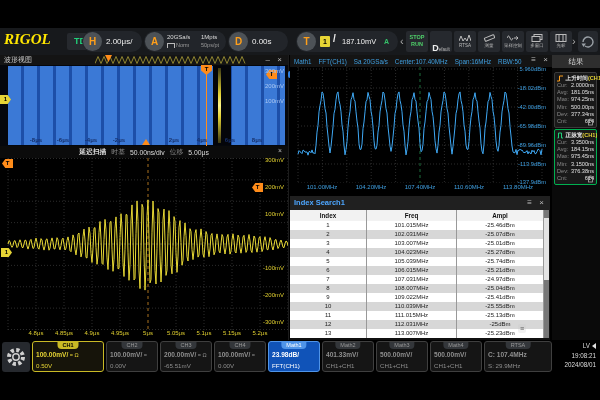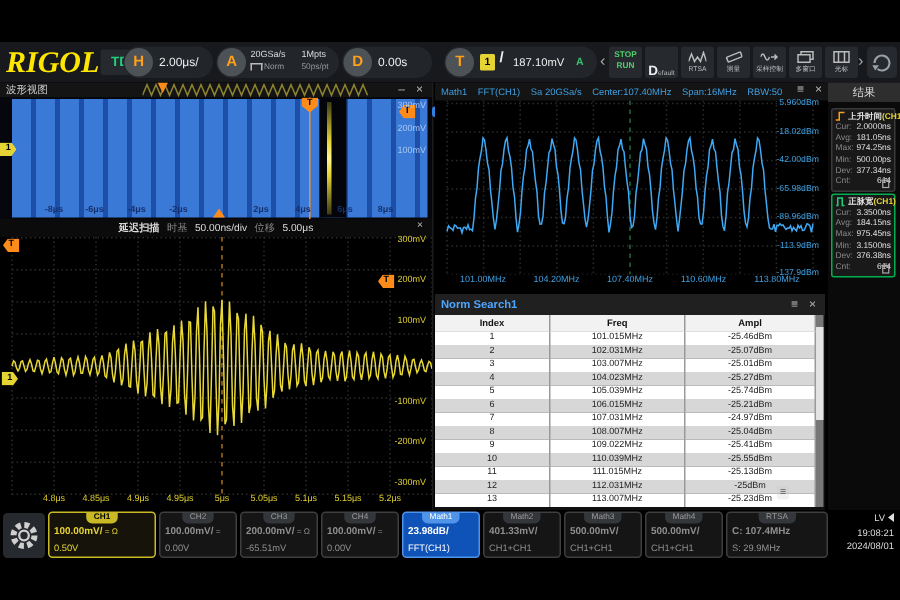--- a/index.html
+++ b/index.html
@@ -1,21 +1,21 @@
 <!DOCTYPE html>
 <html><head>
 <meta charset="utf-8">
 <style>
 html,body{margin:0;padding:0;background:#000;}
 #screen{position:relative;width:600px;height:400px;background:#000;overflow:hidden;
   font-family:"Liberation Sans","DejaVu Sans",sans-serif;color:#ccc;}
 
 #toolbar{position:absolute;left:0;top:28px;width:600px;height:27px;background:#17191c;}
 .logo{position:absolute;left:4px;top:3px;font-family:"Liberation Serif","DejaVu Serif",serif;
-  font-weight:bold;font-style:italic;font-size:20px;color:#ffe600;}
+  font-weight:bold;font-style:italic;font-size:15px;color:#ffe600;}
 .modebox{position:absolute;left:67px;top:5px;width:26px;height:17px;background:#26292e;border-radius:2px;
   color:#21d07a;font-size:9px;font-weight:bold;text-align:center;line-height:17px;}
 .grp{position:absolute;top:3px;height:21px;background:#22252a;border-radius:11px;}
 .circ{position:absolute;left:1px;top:1px;width:19px;height:19px;border-radius:50%;background:#4d5257;
   color:#ff9f1a;font-weight:bold;font-size:10px;text-align:center;line-height:19px;}
 .gval{position:absolute;left:24px;top:0;font-size:8px;color:#eee;line-height:21px;white-space:nowrap;}
 .acol{position:absolute;top:2px;font-size:6px;color:#ddd;line-height:8px;white-space:nowrap;}
 .acol .dim{color:#9a9a9a;font-size:5.5px;}
 .sqw{display:inline-block;width:6px;height:4px;border:1px solid #bbb;border-bottom:none;vertical-align:middle;margin-right:1px;}
 .trig-src{position:absolute;left:24px;top:5px;width:10px;height:11px;background:#e6d435;color:#000;
@@ -353,21 +353,21 @@
         <span class="xlab-fft" style="left: 32px; top: 129px; position: absolute;">101.00MHz</span>
         <span class="xlab-fft" style="left: 81px; top: 129px; position: absolute;">104.20MHz</span>
         <span class="xlab-fft" style="left: 130px; top: 129px; position: absolute;">107.40MHz</span>
         <span class="xlab-fft" style="left: 179px; top: 129px; position: absolute;">110.60MHz</span>
         <span class="xlab-fft" style="left: 228px; top: 129px; position: absolute;">113.80MHz</span>
       </div>
   </div>
 
   <div id="table-panel" class="panel">
     <div id="tbl-title">
-      <span class="t">Norm Search1</span>
+      <span class="t">Index Search1</span>
       <span class="wctl" style="right:18px;top:2px;">≡</span>
       <span class="wctl" style="right:6px;top:2px;">×</span>
     </div>
     <div id="tbl-head">
       <div class="c0">Index</div>
       <div class="c1">Freq</div>
       <div class="c2">Ampl</div>
     </div>
     <div id="trows">
         <div class="trow2">

